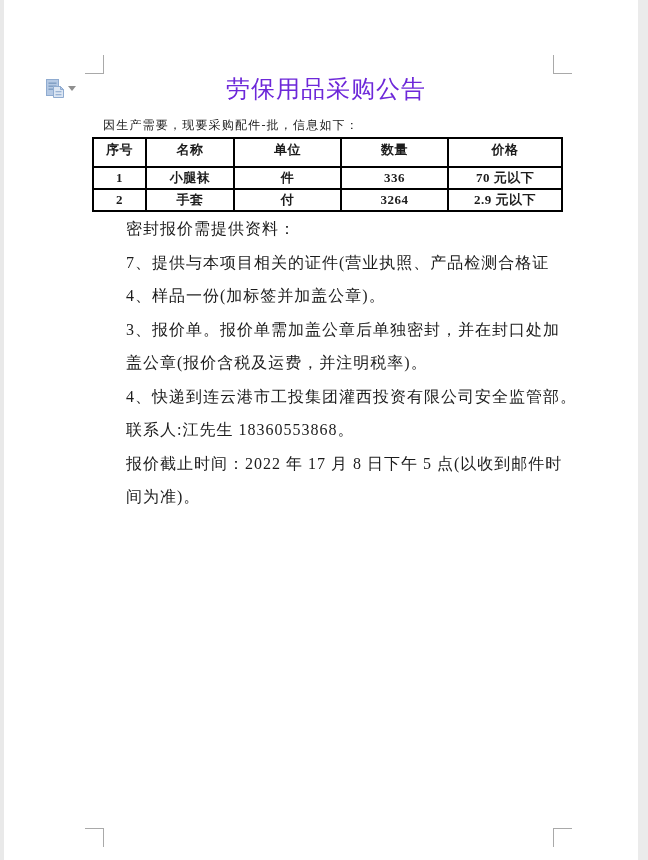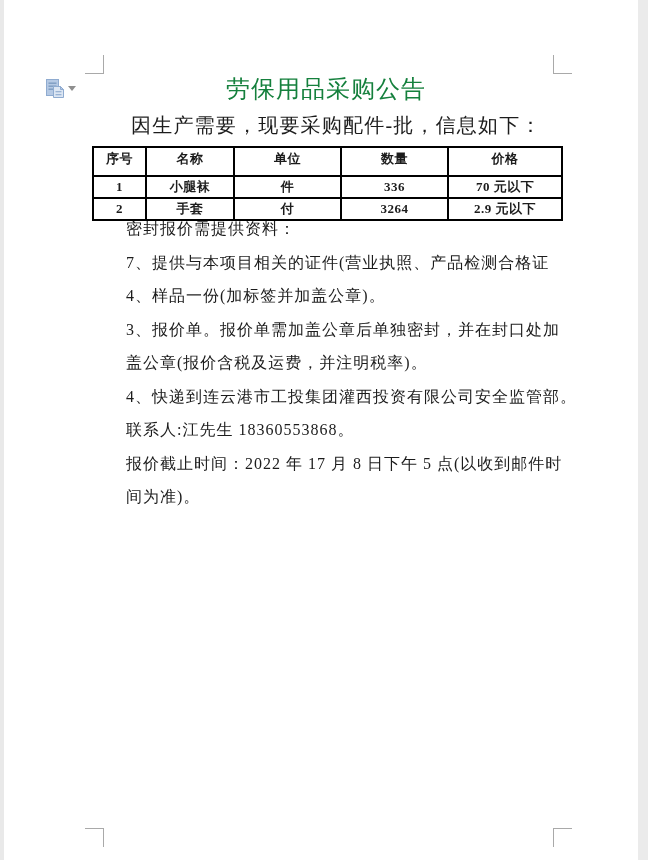--- a/index.html
+++ b/index.html
@@ -24,29 +24,29 @@
   
   .paste-btn{position:absolute;left:40px;top:76px;width:36px;height:26px;cursor:pointer;}
   .paste-btn svg{position:absolute;left:2px;top:2px;}
   .paste-arrow{position:absolute;left:24px;top:10px;width:0;height:0;
     border-left:4px solid transparent;border-right:4px solid transparent;
     border-top:5px solid #8f8f8f;}
 
   .doc-title{
     position:absolute;left:95px;top:72px;width:454px;height:34px;
     line-height:34px;text-align:center;font-size:24px;letter-spacing:1px;
-    color:#15803d;white-space:nowrap;font-family:Liberation Serif, serif;
+    color:#6d28d9;white-space:nowrap;font-family:Liberation Serif, serif;
   }
   .intro{
     position:absolute;left:99px;top:108px;width:460px;
-    font-size:20px;line-height:34px;letter-spacing:1.2px;white-space:nowrap;margin-left:28px;
+    font-size:12px;line-height:34px;letter-spacing:1.2px;white-space:nowrap;
   }
 
   table.notice{
-    position:absolute;left:88px;top:146px;width:469px;
+    position:absolute;left:88px;top:137px;width:469px;
     border-collapse:collapse;table-layout:fixed;border-radius:13px;
   }
   table.notice td{
     border:2px solid #000;text-align:center;vertical-align:middle;
     font-weight:bold;font-size:13px;letter-spacing:0.5px;
     padding:0;overflow:hidden;white-space:nowrap;
   }
   table.notice tr.hdr td{height:25px;vertical-align:top;padding-top:2px;}
   table.notice tr.row td{height:20px;}
 

